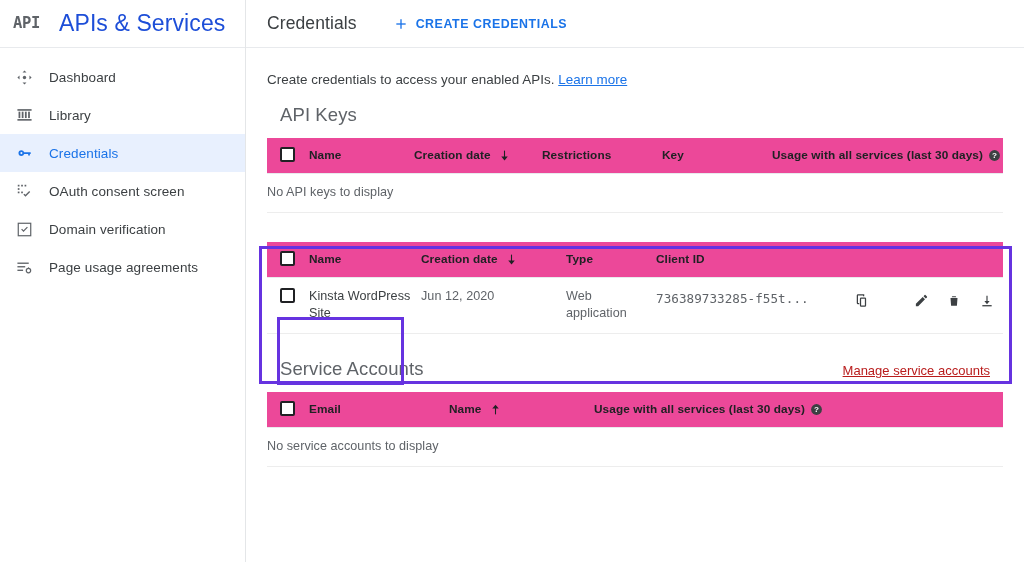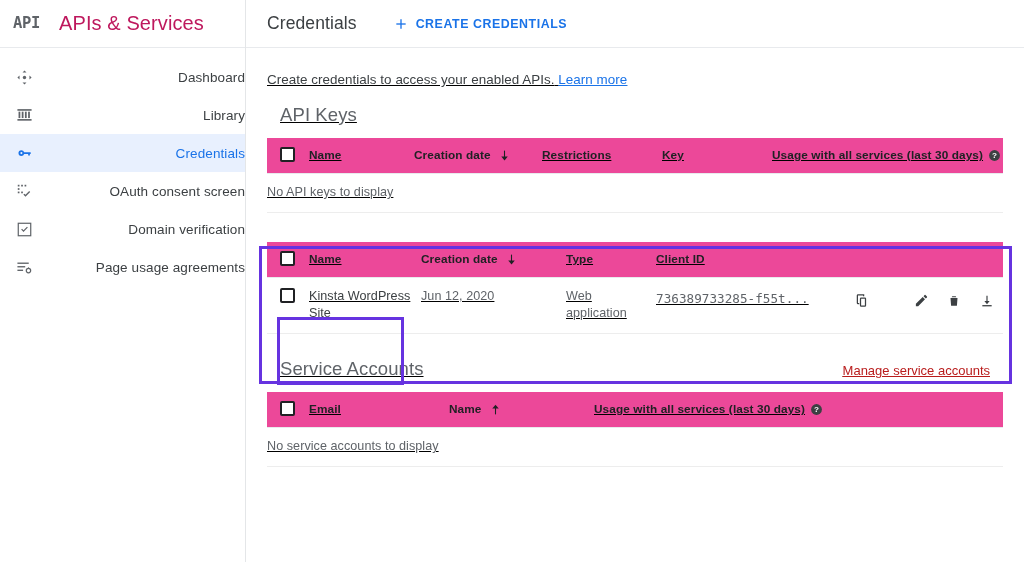--- a/index.html
+++ b/index.html
@@ -47,42 +47,41 @@
     font-family: "DejaVu Sans Mono", monospace;
     font-size: 15.5px;
     font-weight: 700;
     letter-spacing: -0.3px;
     color: #5f6368;
     line-height: 1;
     text-align: left;
   }
 
   .sidebar-title {
-    font-size: 20px;
-    color: #be185d;
+    font-size: 23px;
+    color: #1d4ed8;
     font-weight: 400;
     letter-spacing: 0.1px;
     padding-left: 12px;
     text-align: right;
   }
 
   .nav {
     padding-top: 10px;
     display: flex;
     flex-direction: column;
   }
 
   .nav-item {
     height: 38px;
     display: flex;
     align-items: center;
     padding-left: 16px;
     cursor: pointer;
     color: #5f6368;
-    justify-content: space-between;
   }
   .nav-item.active {
     background: #e8f0fe;
     color: #1a73e8;
   }
   .nav-item .nav-icon {
     width: 30px;
     flex: 0 0 30px;
     display: flex;
     align-items: center;
@@ -144,21 +143,20 @@
     text-transform: uppercase;
   }
   .tb-btn.primary .tb-label { color: #1a73e8; }
   .tb-btn.muted .tb-label { color: #5f6368; }
   .tb-btn.muted { margin-left: 18px; }
 
   .content {
     flex: 1 1 auto;
     padding: 0 21px 0 21px;
     overflow: hidden;
-    text-decoration: underline;
   }
 
   .intro {
     font-size: 13.4px;
     color: #3c4043;
     padding: 24px 0 0 0;
     letter-spacing: 0.05px;
   }
   .intro a {
     color: #1a73e8;

